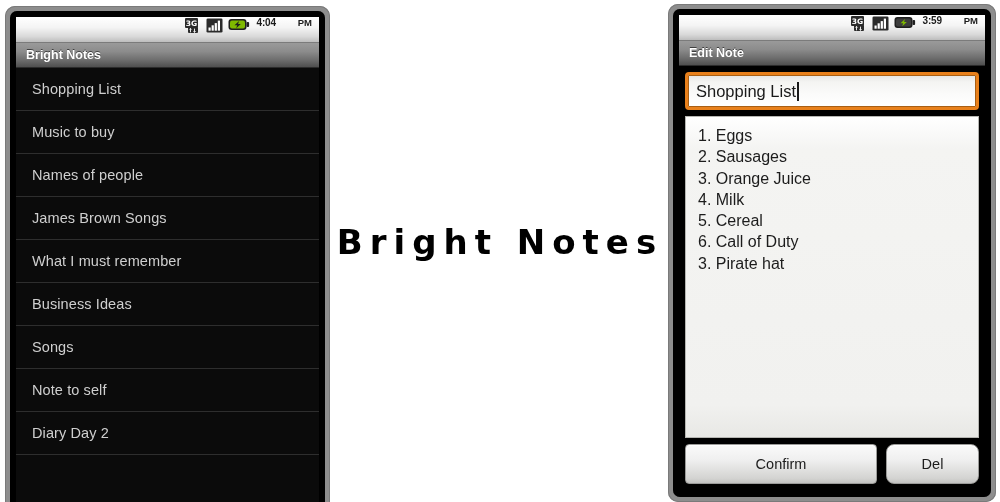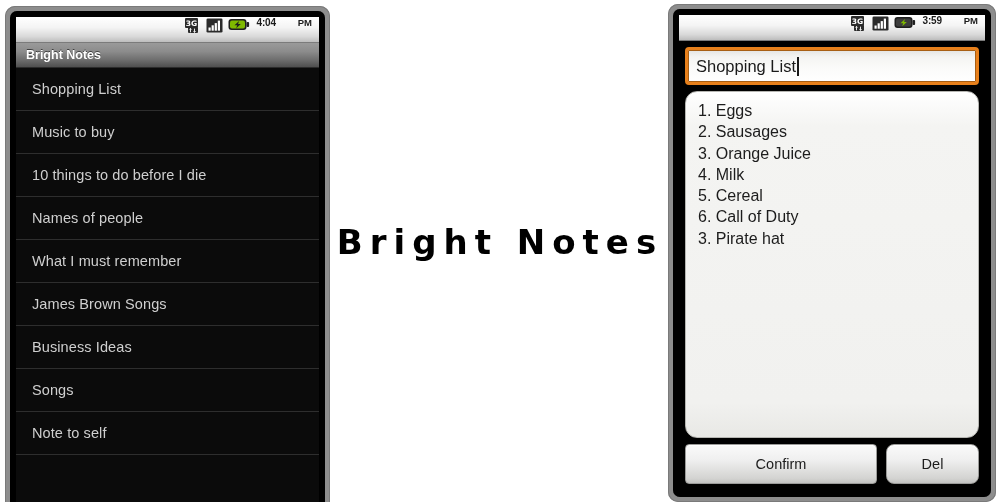--- a/index.html
+++ b/index.html
@@ -153,21 +153,21 @@
   .caret {
     display: inline-block;
     width: 1.5px;
     height: 19px;
     background: #1a1a1a;
     margin-left: 1px;
     vertical-align: middle;
   }
   .note-area {
     flex: 1 1 auto;
-    border-radius: 12px;
+    border-radius: 0;
     border: 1px solid #b6b6b2;
     background: linear-gradient(to bottom, #ffffff 0%, #f4f4f2 10%, #f1f1ef 90%, #e8e8e5 100%);
     padding: 8px 24px 6px 12px;
     overflow: hidden;
   }
   .note-line {
     font-size: 16px;
     color: #1c1c1c;
     line-height: 21.3px;
     white-space: nowrap;
@@ -239,39 +239,39 @@
         </div>
 
         <div class="noteslist" id="notes-list">
             <div class="note-row">
               <span class="note-row-label">Shopping List</span>
             </div>
             <div class="note-row">
               <span class="note-row-label">Music to buy</span>
             </div>
             <div class="note-row">
-              <span class="note-row-label">10 things to do before I die</span>
-            </div>
-            <div class="note-row">
               <span class="note-row-label">Names of people</span>
             </div>
             <div class="note-row">
+              <span class="note-row-label">James Brown Songs</span>
+            </div>
+            <div class="note-row">
               <span class="note-row-label">What I must remember</span>
             </div>
             <div class="note-row">
-              <span class="note-row-label">James Brown Songs</span>
-            </div>
-            <div class="note-row">
               <span class="note-row-label">Business Ideas</span>
             </div>
             <div class="note-row">
               <span class="note-row-label">Songs</span>
             </div>
             <div class="note-row">
               <span class="note-row-label">Note to self</span>
+            </div>
+            <div class="note-row">
+              <span class="note-row-label">Diary Day 2</span>
             </div>
           </div>
 
       </div>
     </div>
   </div>
 
   <div id="center-title">Bright Notes</div>
 
   <div class="phone" id="phone-right">
@@ -305,20 +305,23 @@
               <rect x="18.5" y="5" width="2.6" height="5" rx="1" fill="#1f1f1f"></rect>
               <rect x="2" y="3.5" width="15" height="8" rx="2" fill="#3d3d3d"></rect>
               <path d="M11 4 L6.5 8.2 L9.2 8.2 L8.2 11.3 L12.8 7 L10.1 7 Z" fill="#7fb900"></path>
             </svg>
           </span>
 
           <span class="sb-time">3:59</span>
           <span class="sb-ampm">PM</span>
         </div>
 
+        <div class="titlebar">
+          <span class="titlebar-text">Edit Note</span>
+        </div>
 
         <div class="editbody">
 
           <div class="title-input">
             <span class="title-input-value" title="Note title">Shopping List</span>
             <span class="caret"></span>
           </div>
 
           <div class="note-area" id="note-area" title="Note text">
               <div class="note-line">1. Eggs</div>

